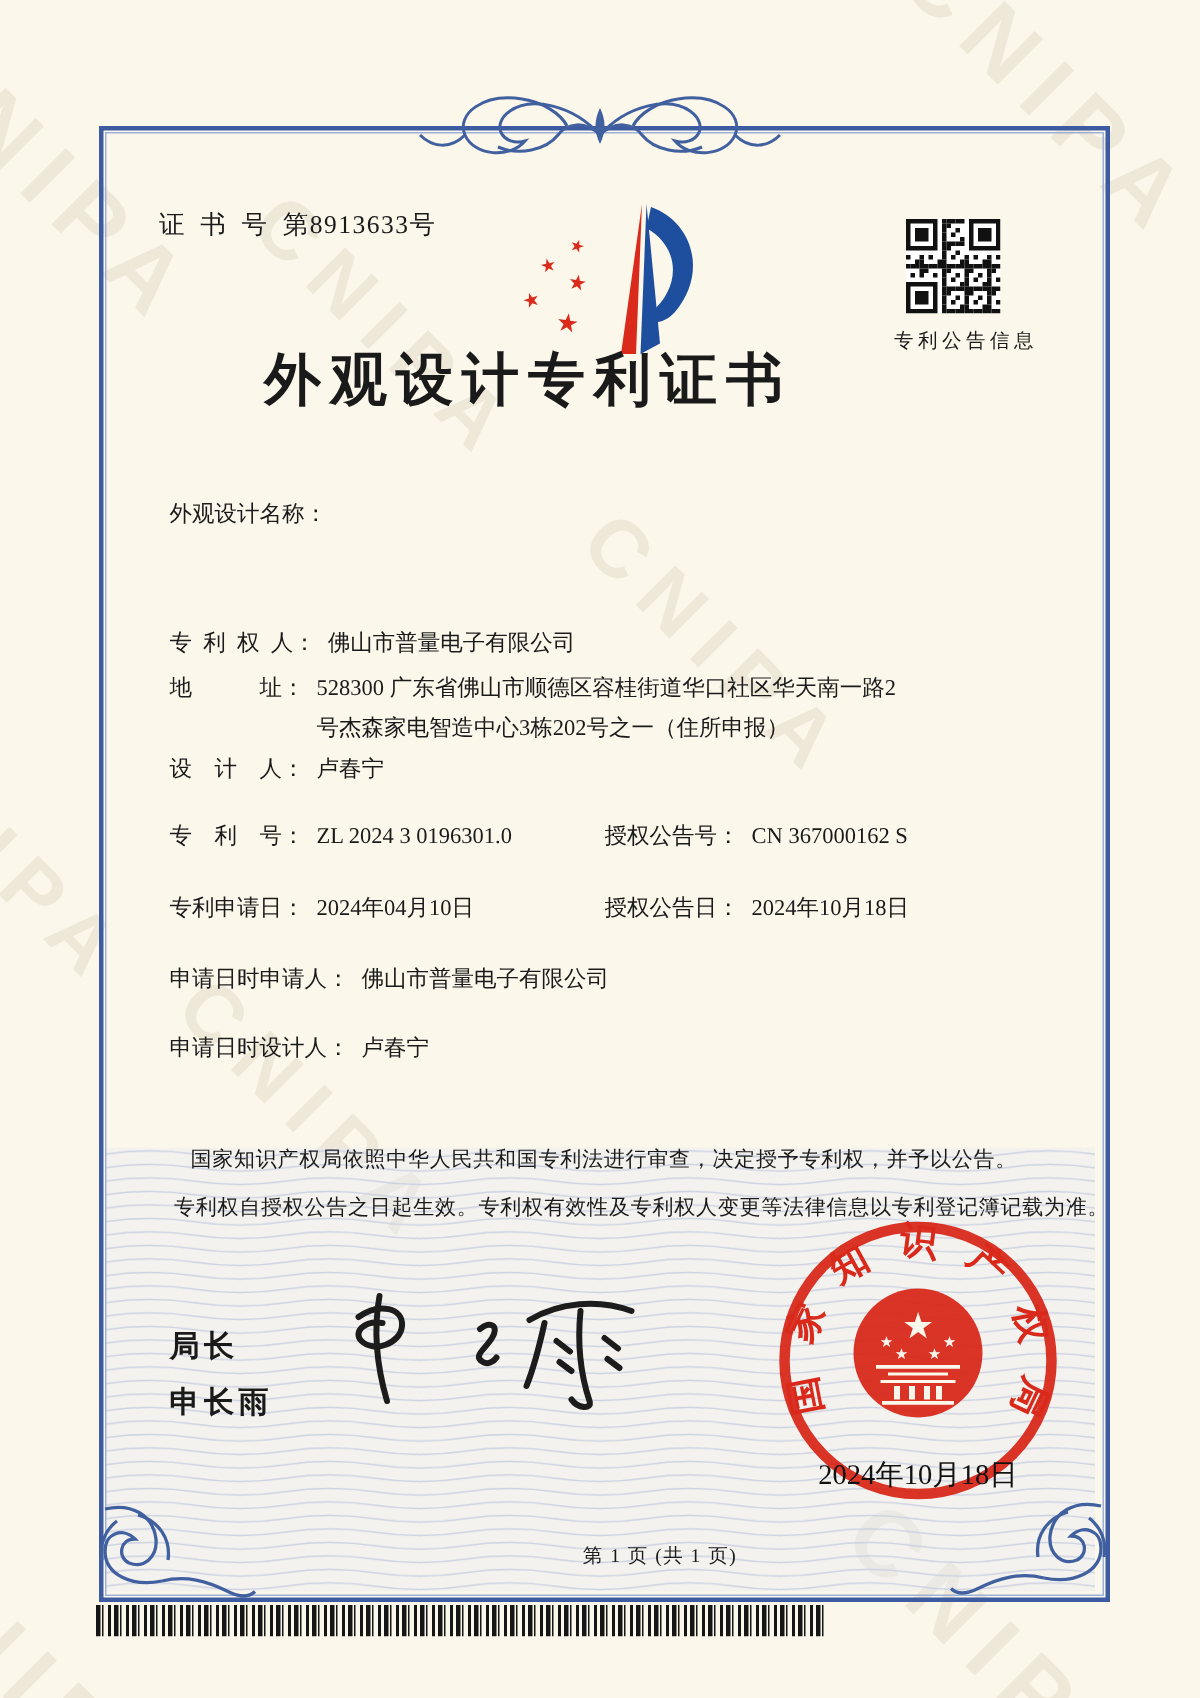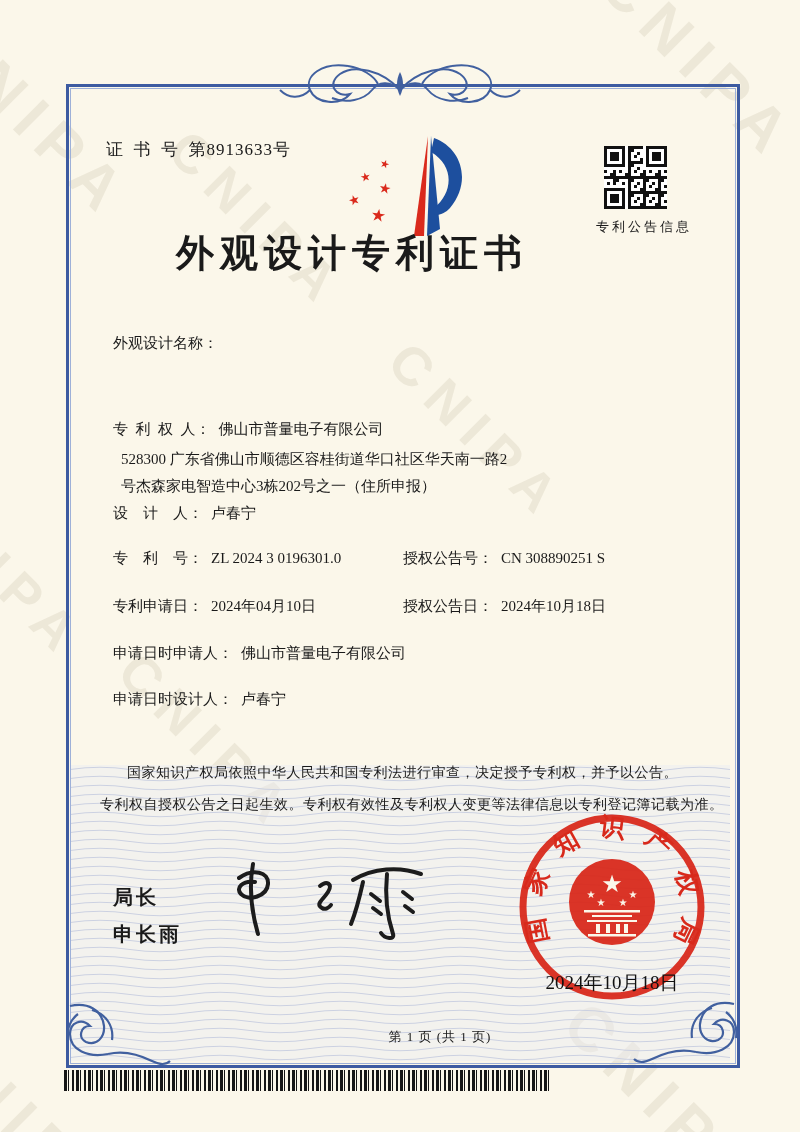--- a/index.html
+++ b/index.html
@@ -253,53 +253,54 @@
 <div class="abs title">外观设计专利证书</div>
 
 <div class="row" style="top:330px">
   <span class="lab">外观设计名称：</span>
 </div>
 <div class="row" style="top:416px">
   <span class="lab">专 利 权 人：</span>
   <span class="val">佛山市普量电子有限公司</span>
 </div>
 <div class="row address" style="top:446px">
+  <span class="lab">地      址：</span>
   <span class="val">528300 广东省佛山市顺德区容桂街道华口社区华天南一路2号杰森家电智造中心3栋202号之一（住所申报）</span>
 </div>
 <div class="row" style="top:500px">
   <span class="lab">设  计  人：</span>
   <span class="val">卢春宁</span>
 </div>
 <div class="row" style="top:545px">
   <span class="lab">专  利  号：</span>
   <span class="val">ZL 2024 3 0196301.0</span>
 </div>
 <div class="row col2" style="top:545px">
   <span class="lab">授权公告号：</span>
-  <span class="val">CN 308890251 S</span>
+  <span class="val">CN 367000162 S</span>
 </div>
 <div class="row" style="top:593px">
   <span class="lab">专利申请日：</span>
   <span class="val">2024年04月10日</span>
 </div>
 <div class="row col2" style="top:593px">
   <span class="lab">授权公告日：</span>
   <span class="val">2024年10月18日</span>
 </div>
 <div class="row" style="top:640px">
   <span class="lab">申请日时申请人：</span>
   <span class="val">佛山市普量电子有限公司</span>
 </div>
 <div class="row" style="top:686px">
   <span class="lab">申请日时设计人：</span>
   <span class="val">卢春宁</span>
 </div>
 
 <div class="para-line" style="left:127px;top:764px">国家知识产权局依照中华人民共和国专利法进行审查，决定授予专利权，并予以公告。</div>
-<div class="para-line" style="left:100px;top:796px">专利权自授权公告之日起生效。专利权有效性及专利权人变更等法律信息以专利登记簿记载为准。</div>
+<div class="para-line" style="left:116px;top:796px">专利权自授权公告之日起生效。专利权有效性及专利权人变更等法律信息以专利登记簿记载为准。</div>
 
 <div class="sig-label" style="top:884px">局长</div>
 <div class="sig-label" style="top:921px">申长雨</div>
 <svg class="abs signature" width="220" height="95" viewBox="0 0 220 95">
   <g stroke="#1c1c1c" fill="none" stroke-width="4" stroke-linecap="round">
     <path d="M28 12 C 24 34 26 58 33 82"></path>
     <path d="M14 26 C 28 16 44 20 43 32 C 42 44 24 50 16 42 C 10 36 18 28 30 30"></path>
     <path d="M95 34 C 102 28 108 32 103 40 C 98 48 90 52 97 56 C 100 58 104 56 106 53"></path>
     <path d="M128 28 C 148 16 174 14 196 22"></path>
     <path d="M162 22 C 160 42 162 64 168 82 C 170 88 160 87 156 81"></path>

